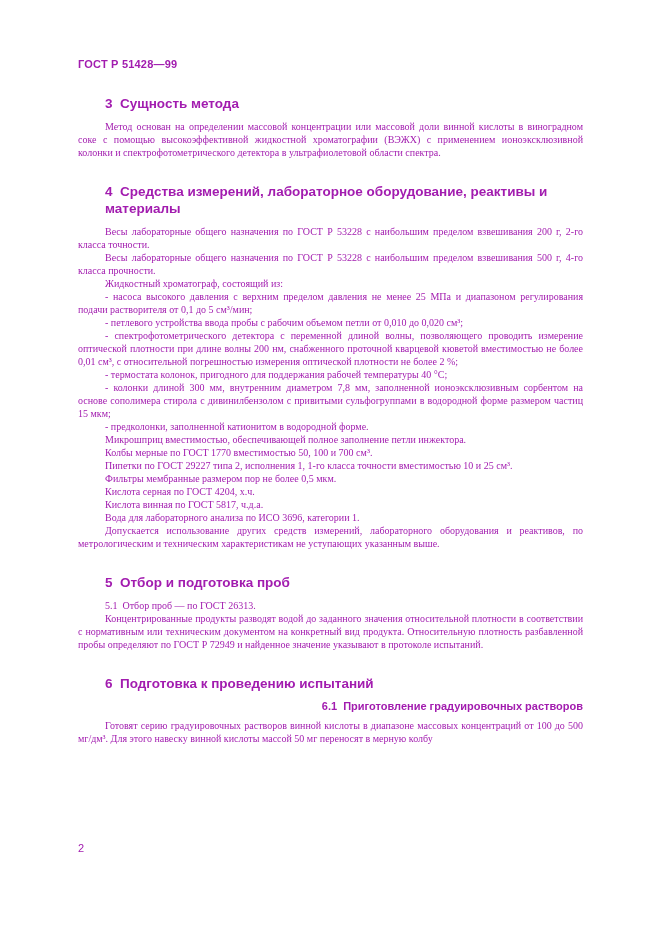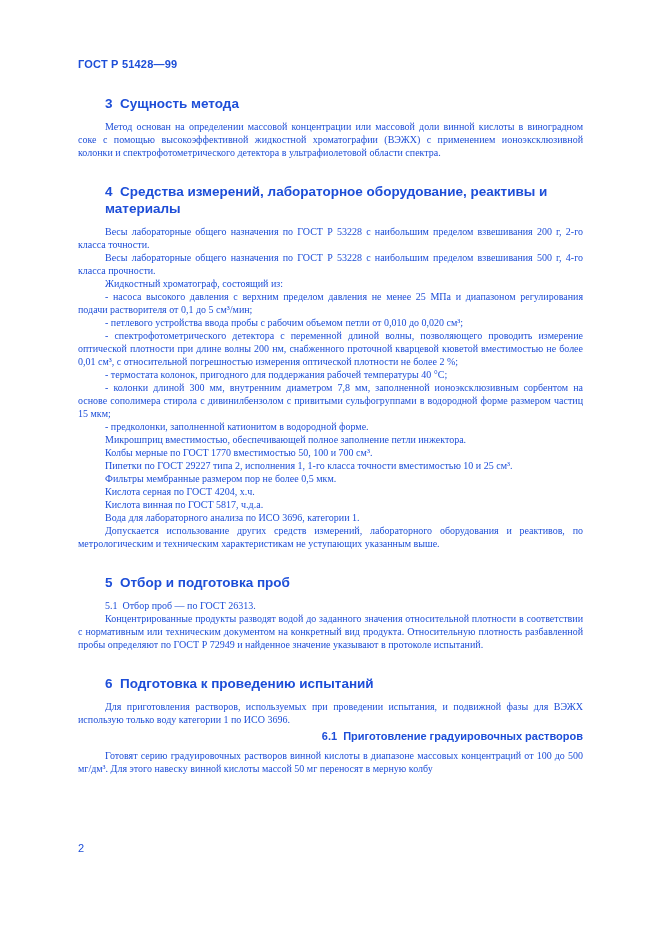--- a/index.html
+++ b/index.html
@@ -8,21 +8,21 @@
     background: #ffffff;
   }
   .page {
     position: relative;
     width: 661px;
     height: 935px;
     background: #ffffff;
     box-sizing: border-box;
     padding: 57px 78px 0 78px;
     font-family: "Liberation Sans", "DejaVu Sans", sans-serif;
-    color: #1d4ed8;
+    color: #a21caf;
     overflow: hidden;
   }
   .doc-code {
     font-size: 11px;
     font-weight: bold;
     line-height: 14px;
     letter-spacing: 0.2px;
   }
   .heading {
     font-size: 13.5px;
@@ -89,20 +89,19 @@
   </div>
 
   <div>
     <h2 class="heading">5&nbsp; Отбор и подготовка проб</h2>
     <p class="para">5.1&nbsp; Отбор проб — по ГОСТ 26313.</p>
     <p class="para">Концентрированные продукты разводят водой до заданного значения относительной плотности в соответствии с нормативным или техническим документом на конкретный вид продукта. Относительную плотность разбавленной пробы определяют по ГОСТ Р 72949 и найденное значение указывают в протоколе испытаний.</p>
   </div>
 
   <div>
     <h2 class="heading">6&nbsp; Подготовка к проведению испытаний</h2>
-    <p class="para">Для приготовления растворов, используемых при проведении испытания, и подвижной фазы для ВЭЖХ использую только воду категории 1 по ИСО 3696.</p>
     <p class="subheading">6.1&nbsp; Приготовление градуировочных растворов</p>
     <p class="para">Готовят серию градуировочных растворов винной кислоты в диапазоне массовых концентраций от 100 до 500 мг/дм³. Для этого навеску винной кислоты массой 50 мг переносят в мерную колбу</p>
   </div>
 
   <div class="page-number">2</div>
 
 </div>
 
 </body></html>

